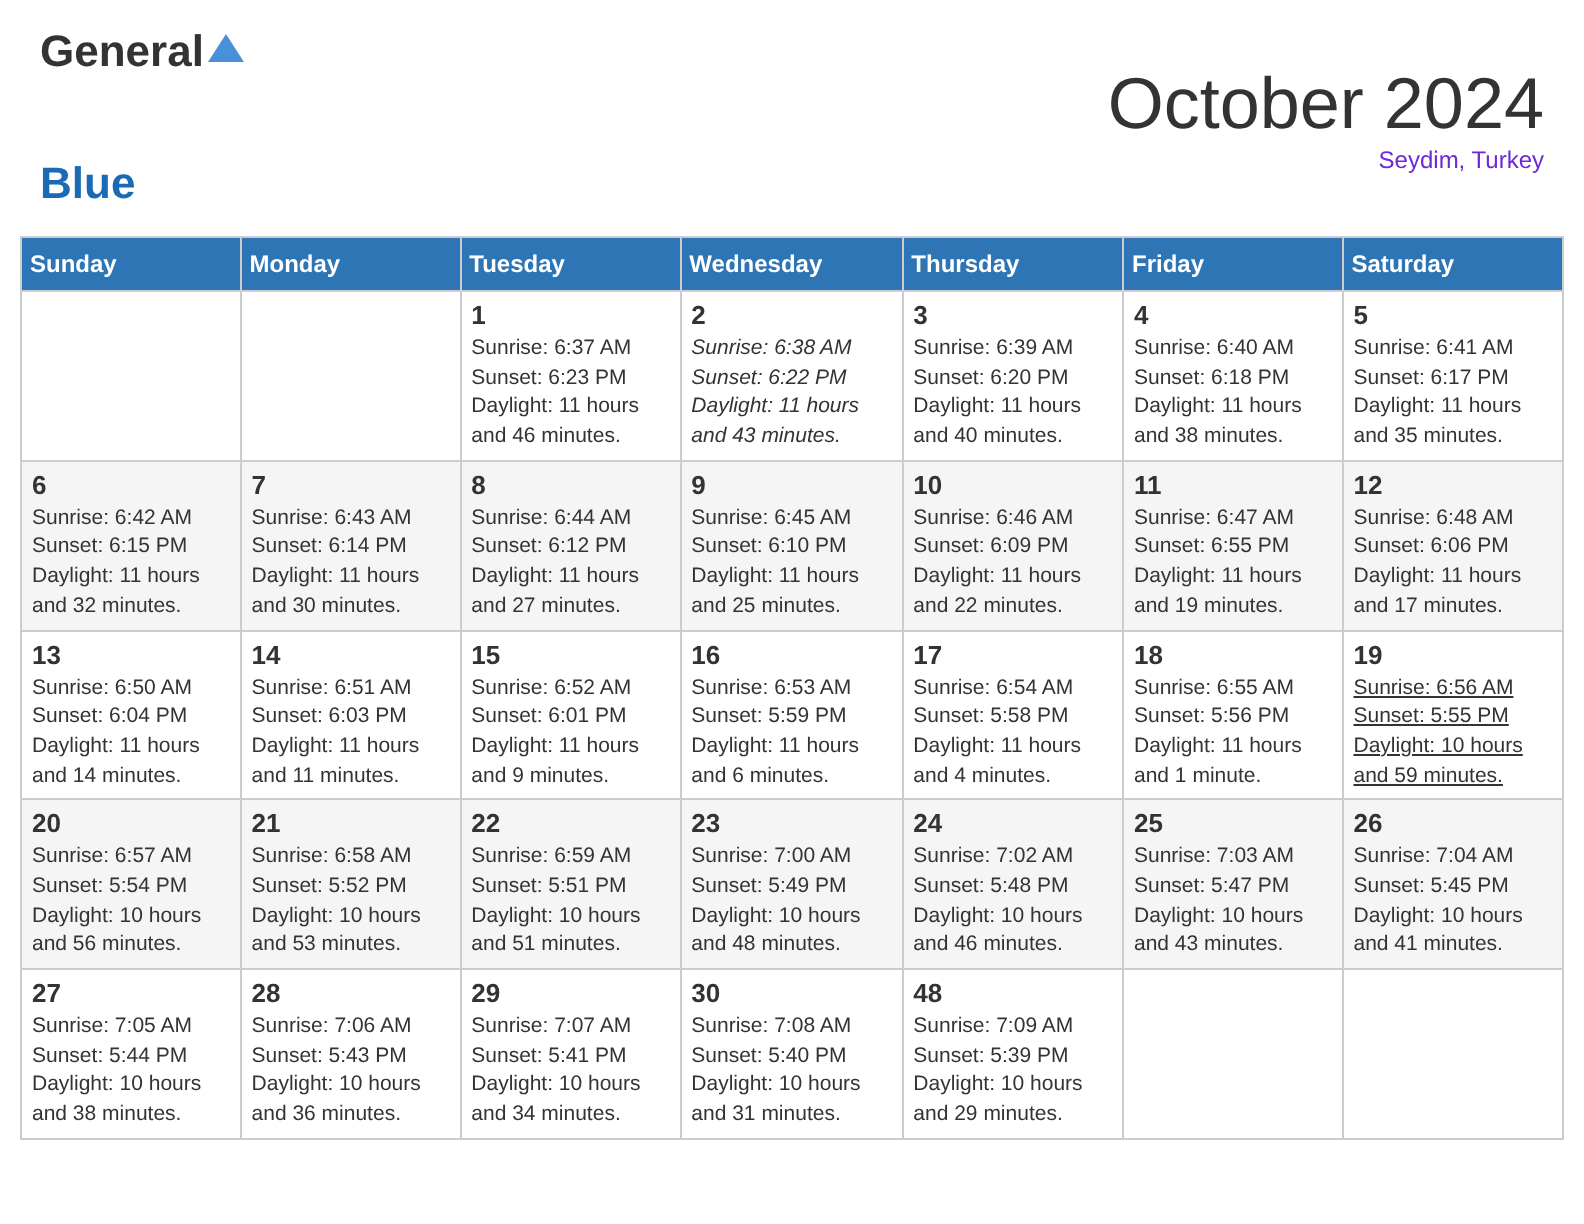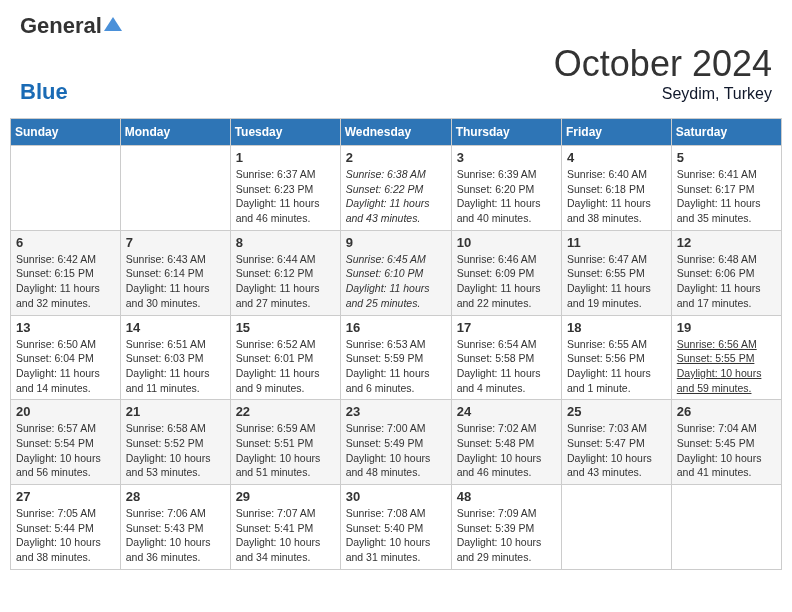--- a/index.html
+++ b/index.html
@@ -6,21 +6,21 @@
     body {
       font-family: Arial, sans-serif;
       background: #fff;
       width: 792px;
       min-height: 612px;
       padding: 10px;
     }
     .header {
       display: flex;
       justify-content: space-between;
-      align-items: flex-end;
+      align-items: center;
       margin-bottom: 10px;
       padding: 5px 10px;
     }
     .logo {
       display: flex;
       flex-direction: column;
       align-items: flex-start;
     }
     .logo-general {
       font-size: 22px;
@@ -41,22 +41,22 @@
     }
     .title-section {
       text-align: right;
     }
     .month-title {
       font-size: 36px;
       font-weight: normal;
       color: #333;
     }
     .location-title {
-      font-size: 16px;
-      color: #0f172a;
+      font-size: 12px;
+      color: #6d28d9;
     }
     .calendar {
       width: 100%;
       border-collapse: collapse;
       font-size: 11px;
     }
     .calendar th {
       background-color: #2e75b6;
       color: white;
       padding: 6px 4px;
@@ -172,21 +172,21 @@
 Daylight: 11 hours and 30 minutes.</div>
         </td>
         <td>
           <span class="day-number">8</span>
           <div class="day-info" style="white-space: pre-line;">Sunrise: 6:44 AM
 Sunset: 6:12 PM
 Daylight: 11 hours and 27 minutes.</div>
         </td>
         <td>
           <span class="day-number">9</span>
-          <div class="day-info" style="white-space: pre-line; font-style: italic;">Sunrise: 6:45 AM
+          <div class="day-info" style="white-space: pre-line;">Sunrise: 6:45 AM
 Sunset: 6:10 PM
 Daylight: 11 hours and 25 minutes.</div>
         </td>
         <td>
           <span class="day-number">10</span>
           <div class="day-info" style="white-space: pre-line;">Sunrise: 6:46 AM
 Sunset: 6:09 PM
 Daylight: 11 hours and 22 minutes.</div>
         </td>
         <td>

